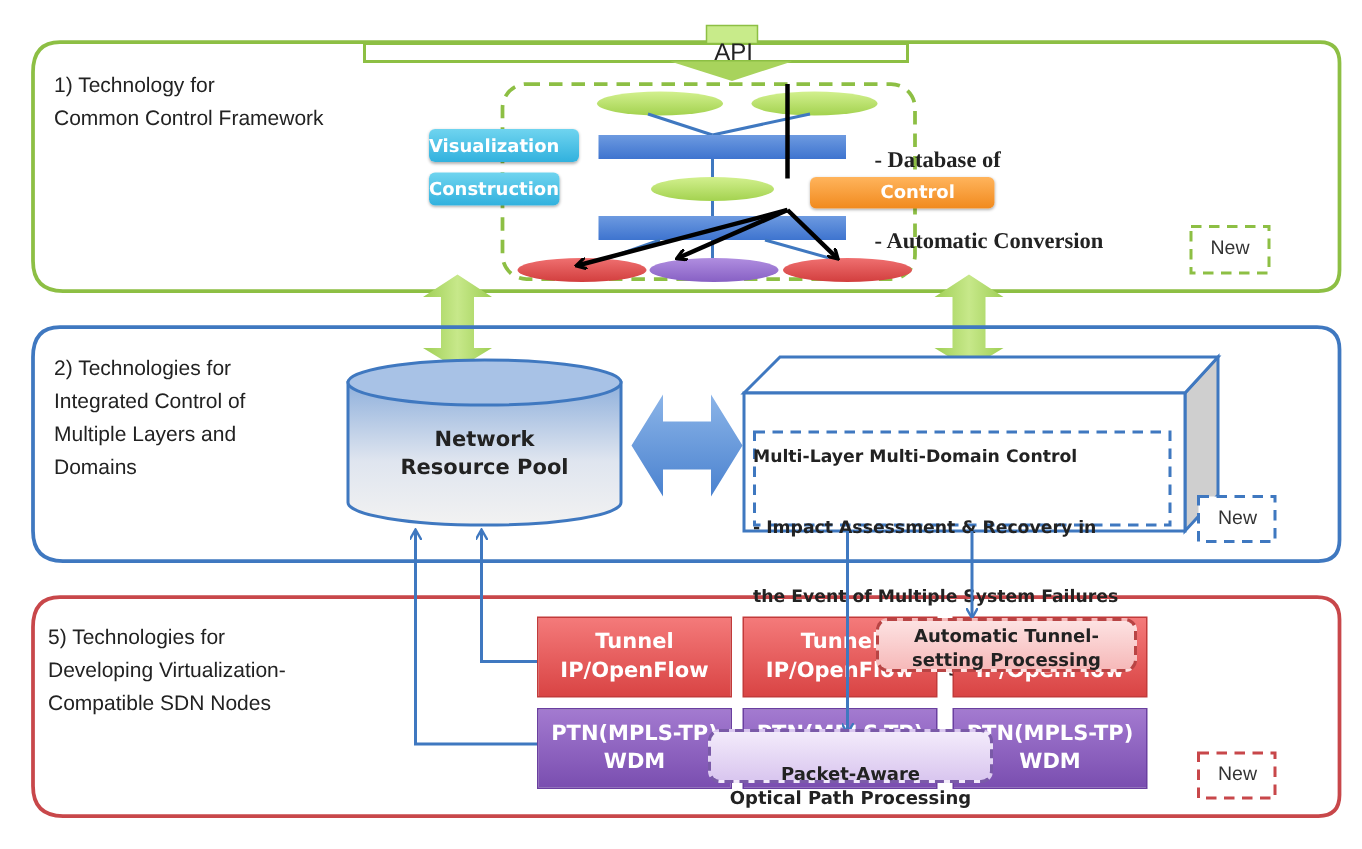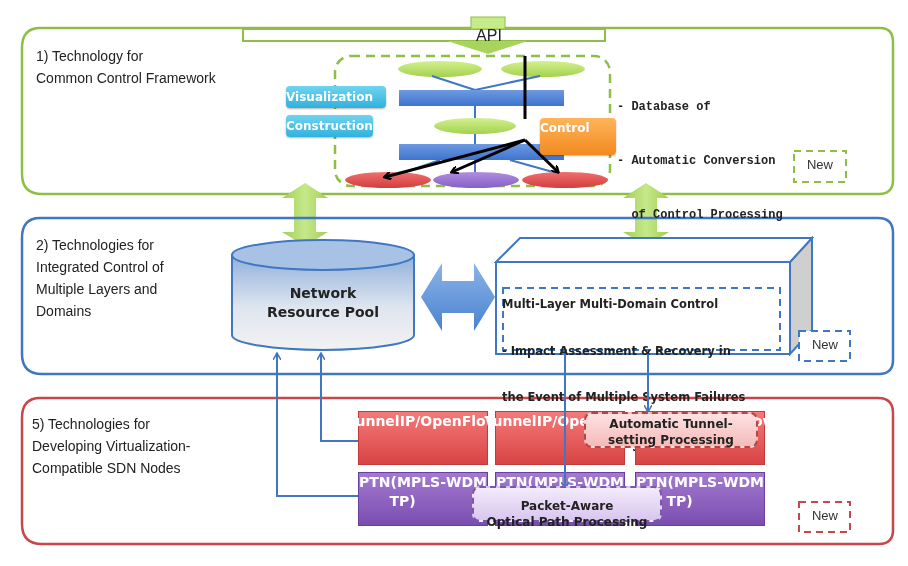--- a/index.html
+++ b/index.html
@@ -4,21 +4,21 @@
 <style>
   html, body { margin:0; padding:0; background:#ffffff; }
   body { width:908px; height:566px; position:relative; overflow:hidden;
          font-family:"DejaVu Sans", "Liberation Sans", sans-serif; }
   svg { position:absolute; left:0; top:0; }
   .sec-title { position:absolute; font-family:"Liberation Sans", sans-serif; font-size:14px; line-height:22px; color:#222; white-space:pre-line; }
   .lbl { position:absolute; text-align:center; font-weight:bold; color:#222; font-family:"DejaVu Sans", sans-serif; }
   .pill { position:absolute; border-radius:4px; color:#fff; font-weight:bold; font-size:12px; text-align:left; line-height:22px;
           box-shadow:0 1px 2px rgba(0,0,0,0.3); font-family:"DejaVu Sans", sans-serif; }
   .node { position:absolute; color:#fff; font-weight:bold; font-size:14px; text-align:center; line-height:19px;
-          display:flex; flex-direction:row; justify-content:center; box-sizing:border-box; font-family:"DejaVu Sans", sans-serif; }
+          display:flex; flex-direction:column; justify-content:center; box-sizing:border-box; font-family:"DejaVu Sans", sans-serif; }
   .node.red { background:linear-gradient(#f47a7a,#d94444); border:1px solid #c23a3a; }
   .node.purple { background:linear-gradient(#a37ad0,#7a4eb0); border:1px solid #6a3fa0; }
   .proc { position:absolute; font-size:12px; font-weight:bold; text-align:center; line-height:16px; color:#222; border-radius:8px; box-sizing:border-box; font-family:"DejaVu Sans", sans-serif; }
   .new-badge { position:absolute; width:50px; height:30px; box-sizing:border-box; font-size:13px; color:#333; text-align:center; line-height:26px; background:#fff; font-family:"Liberation Sans", sans-serif; }
 </style>
 </head>
 <body>
 
 <svg width="908" height="566" viewBox="0 0 908 566">
   <defs>
@@ -118,26 +118,25 @@
   <polyline points="358,496 277,496 277,354" fill="none" stroke="#3f78c0" stroke-width="2" marker-end="url(#mBlue)"></polyline>
   <polyline points="358,441 321,441 321,354" fill="none" stroke="#3f78c0" stroke-width="2" marker-end="url(#mBlue)"></polyline>
 </svg>
 
 <div class="sec-title" style="left:36px;top:45px;">1) Technology for
 Common Control Framework</div>
 <div class="lbl" style="left:462px;top:27px;width:54px;font-size:16px;font-weight:normal;font-family:'Liberation Sans',sans-serif;">API</div>
 
 <div class="pill" style="left:286px;top:86px;width:100px;height:22px;background:linear-gradient(#6fd4ef,#31b1de);">Visualization</div>
 <div class="pill" style="left:286px;top:115px;width:87px;height:22px;background:linear-gradient(#6fd4ef,#31b1de);">Construction</div>
-<div class="pill" style="left:540px;top:118px;width:76px;height:37px;line-height:21px;background:linear-gradient(#ffb45c,#f18a1e);">Control</div>
-
-<div style="position:absolute;left:617px;top:62px;font-family:Liberation Mono, monospace;font-weight:bold;font-size:12px;line-height:18px;color:#222;white-space:pre;">
+<div class="pill" style="left:540px;top:118px;width:76px;height:21px;line-height:21px;background:linear-gradient(#ffb45c,#f18a1e);padding-left:47px;">Control</div>
+
+<div style="position:absolute;left:583px;top:62px;font-family:Liberation Serif, serif;font-weight:bold;font-size:15px;line-height:18px;color:#222;white-space:pre;">
   <div>- Database of</div>
   <div>- Automatic Conversion</div>
-  <div>  of Control Processing</div>
 </div>
 <div class="new-badge" style="left:795px;top:152px;background:transparent;">New</div>
 
 <div class="sec-title" style="left:36px;top:234px;">2) Technologies for
 Integrated Control of
 Multiple Layers and
 Domains</div>
 <div class="lbl" style="left:250px;top:284px;width:146px;font-size:14px;line-height:19px;">
   <div>Network</div>
   <div>Resource Pool</div>
@@ -187,18 +186,18 @@
     <marker id="mBlue2" markerWidth="8" markerHeight="8" refX="6" refY="4" orient="auto" markerUnits="userSpaceOnUse">
       <path d="M0,0 L7,4 L0,8" fill="none" stroke="#3f78c0" stroke-width="1.6"></path>
     </marker>
   </defs>
 </svg>
 
 <div class="proc" style="left:584px;top:412px;width:174px;height:36px;padding-top:2px;background:linear-gradient(#fde2e2,#f6b9b9);border:2px dashed #b84444;">
   <div>Automatic Tunnel-</div>
   <div>setting Processing</div>
 </div>
-<div class="proc" style="left:472px;top:486px;width:190px;height:36px;padding-top:10px;background:linear-gradient(#f3ebfb,#d9c6ef);border:2px dashed #7a5aa8;">
+<div class="proc" style="left:472px;top:486px;width:190px;height:36px;padding-top:20px;background:linear-gradient(#f3ebfb,#d9c6ef);border:2px dashed #7a5aa8;">
   <div>Packet-Aware</div>
   <div>Optical Path Processing</div>
 </div>
 
 <div class="new-badge" style="left:800px;top:503px;background:transparent;">New</div>
 
 </body></html>

